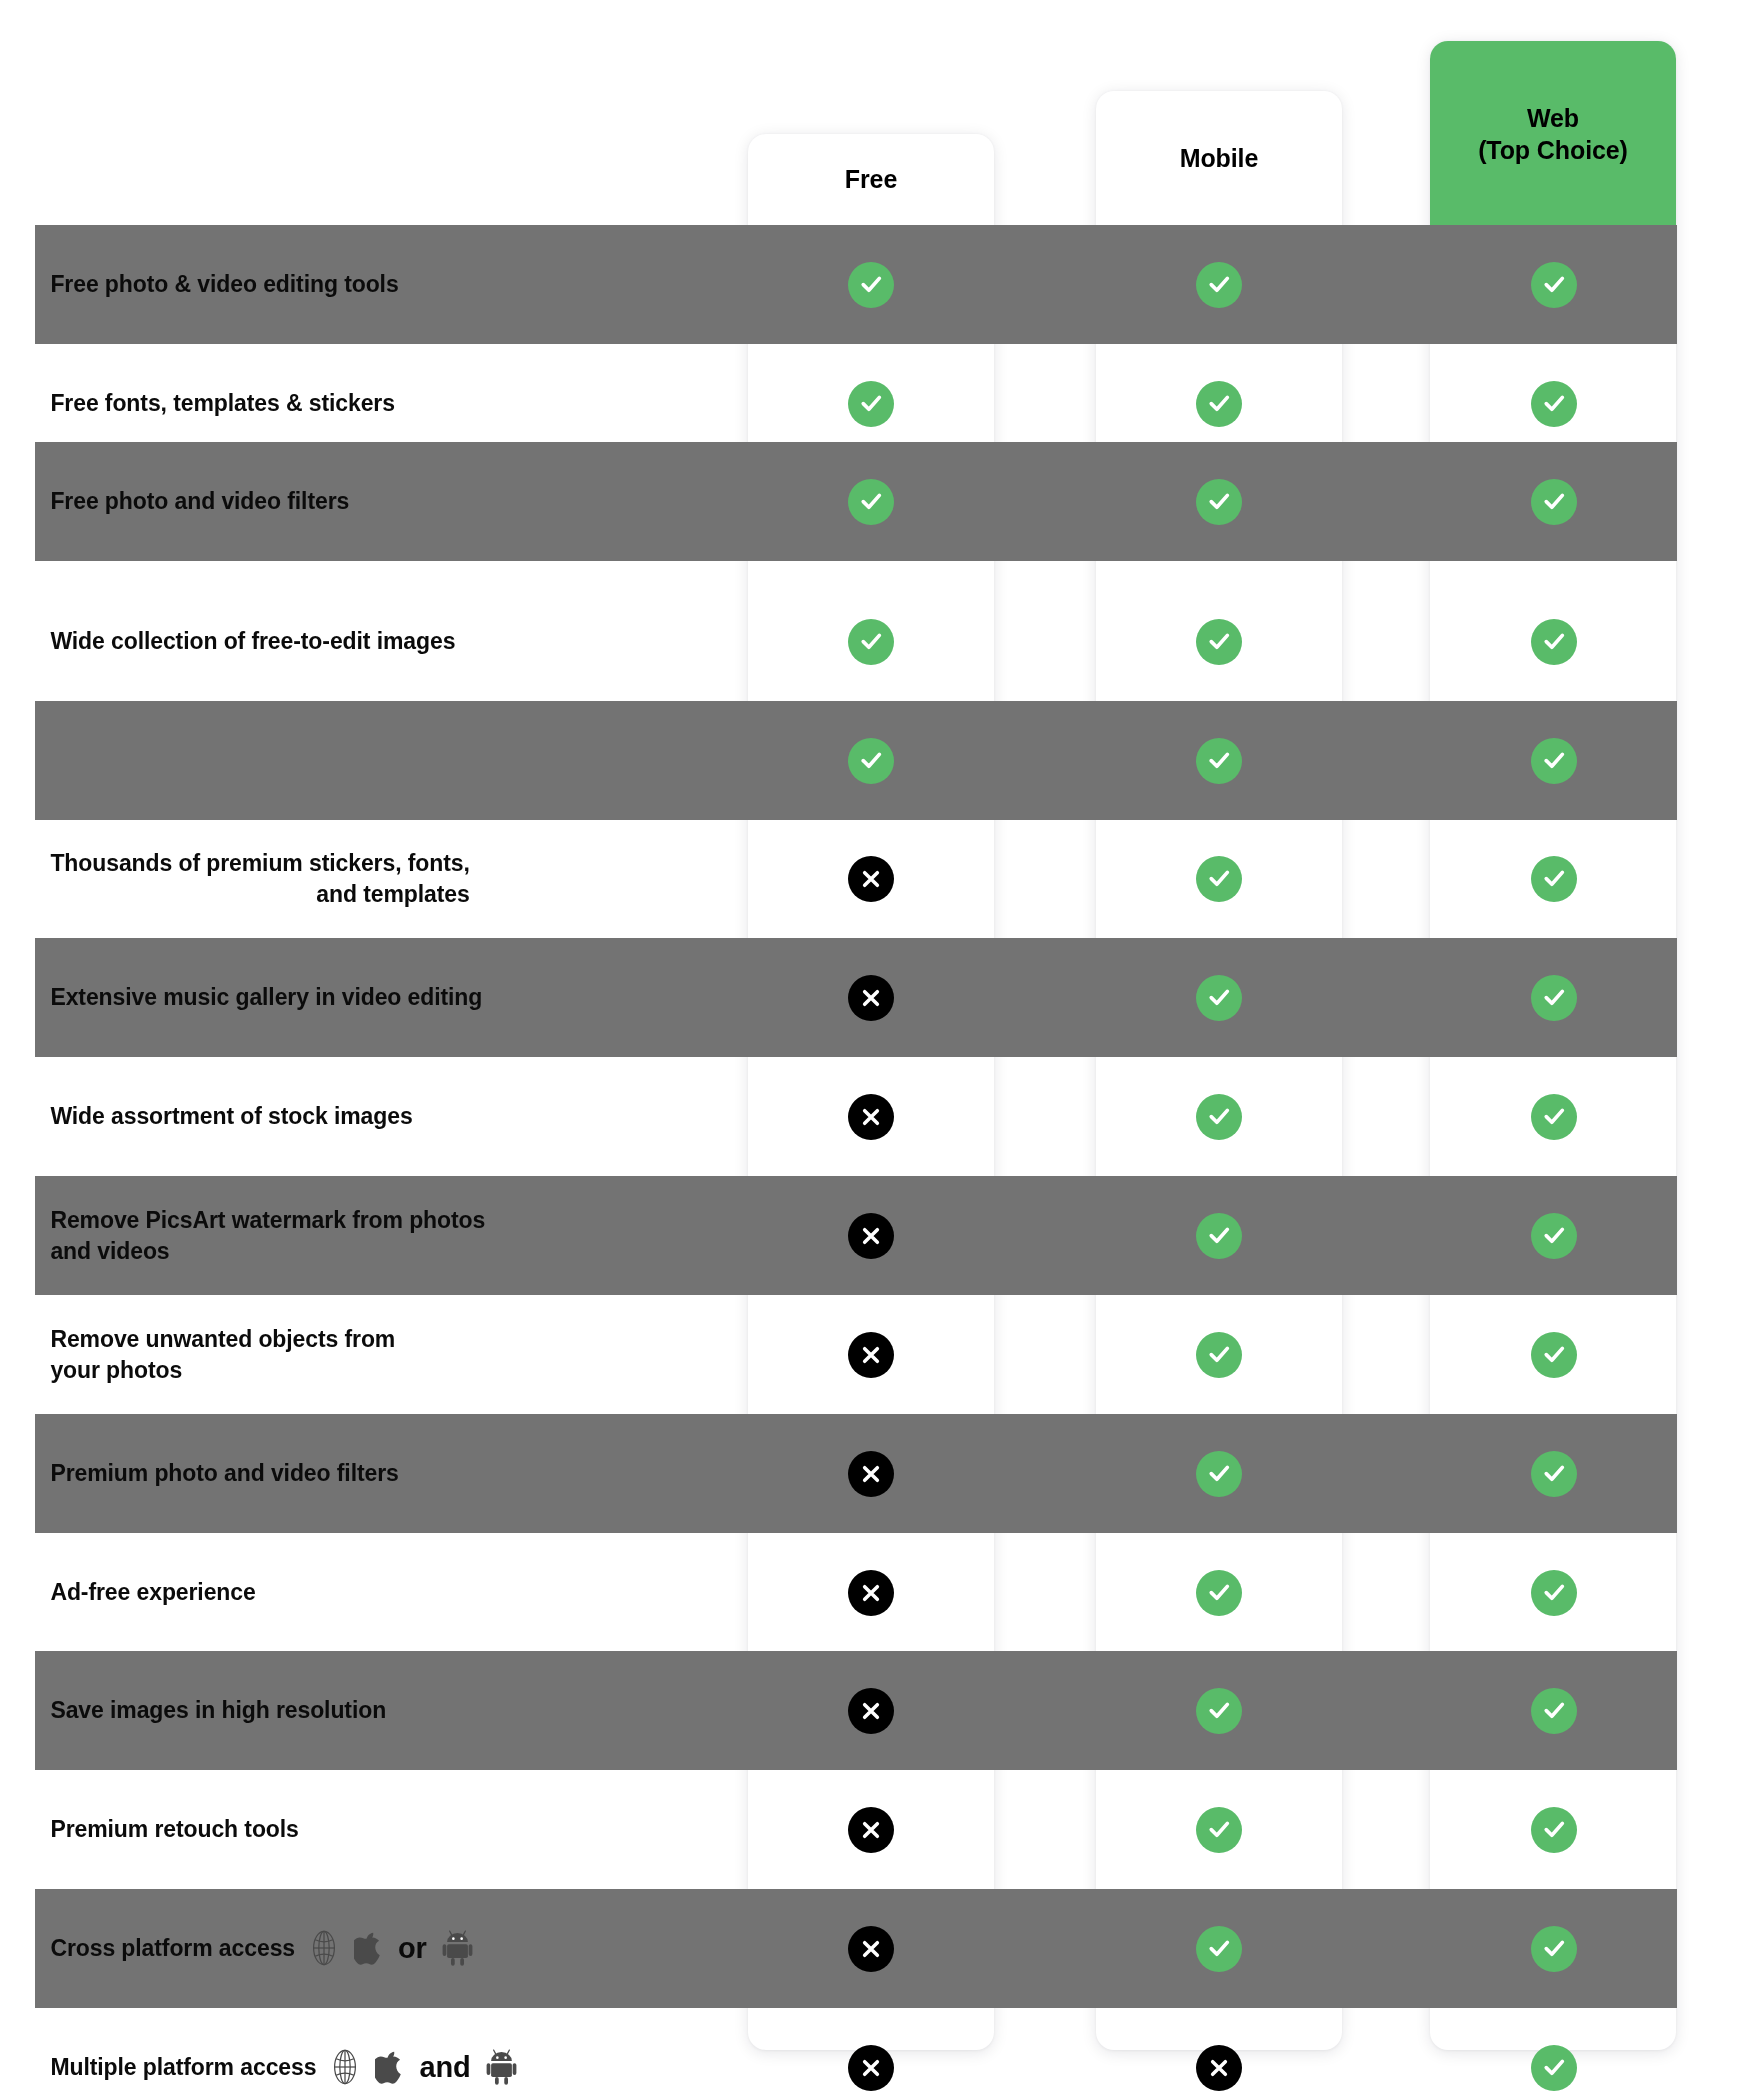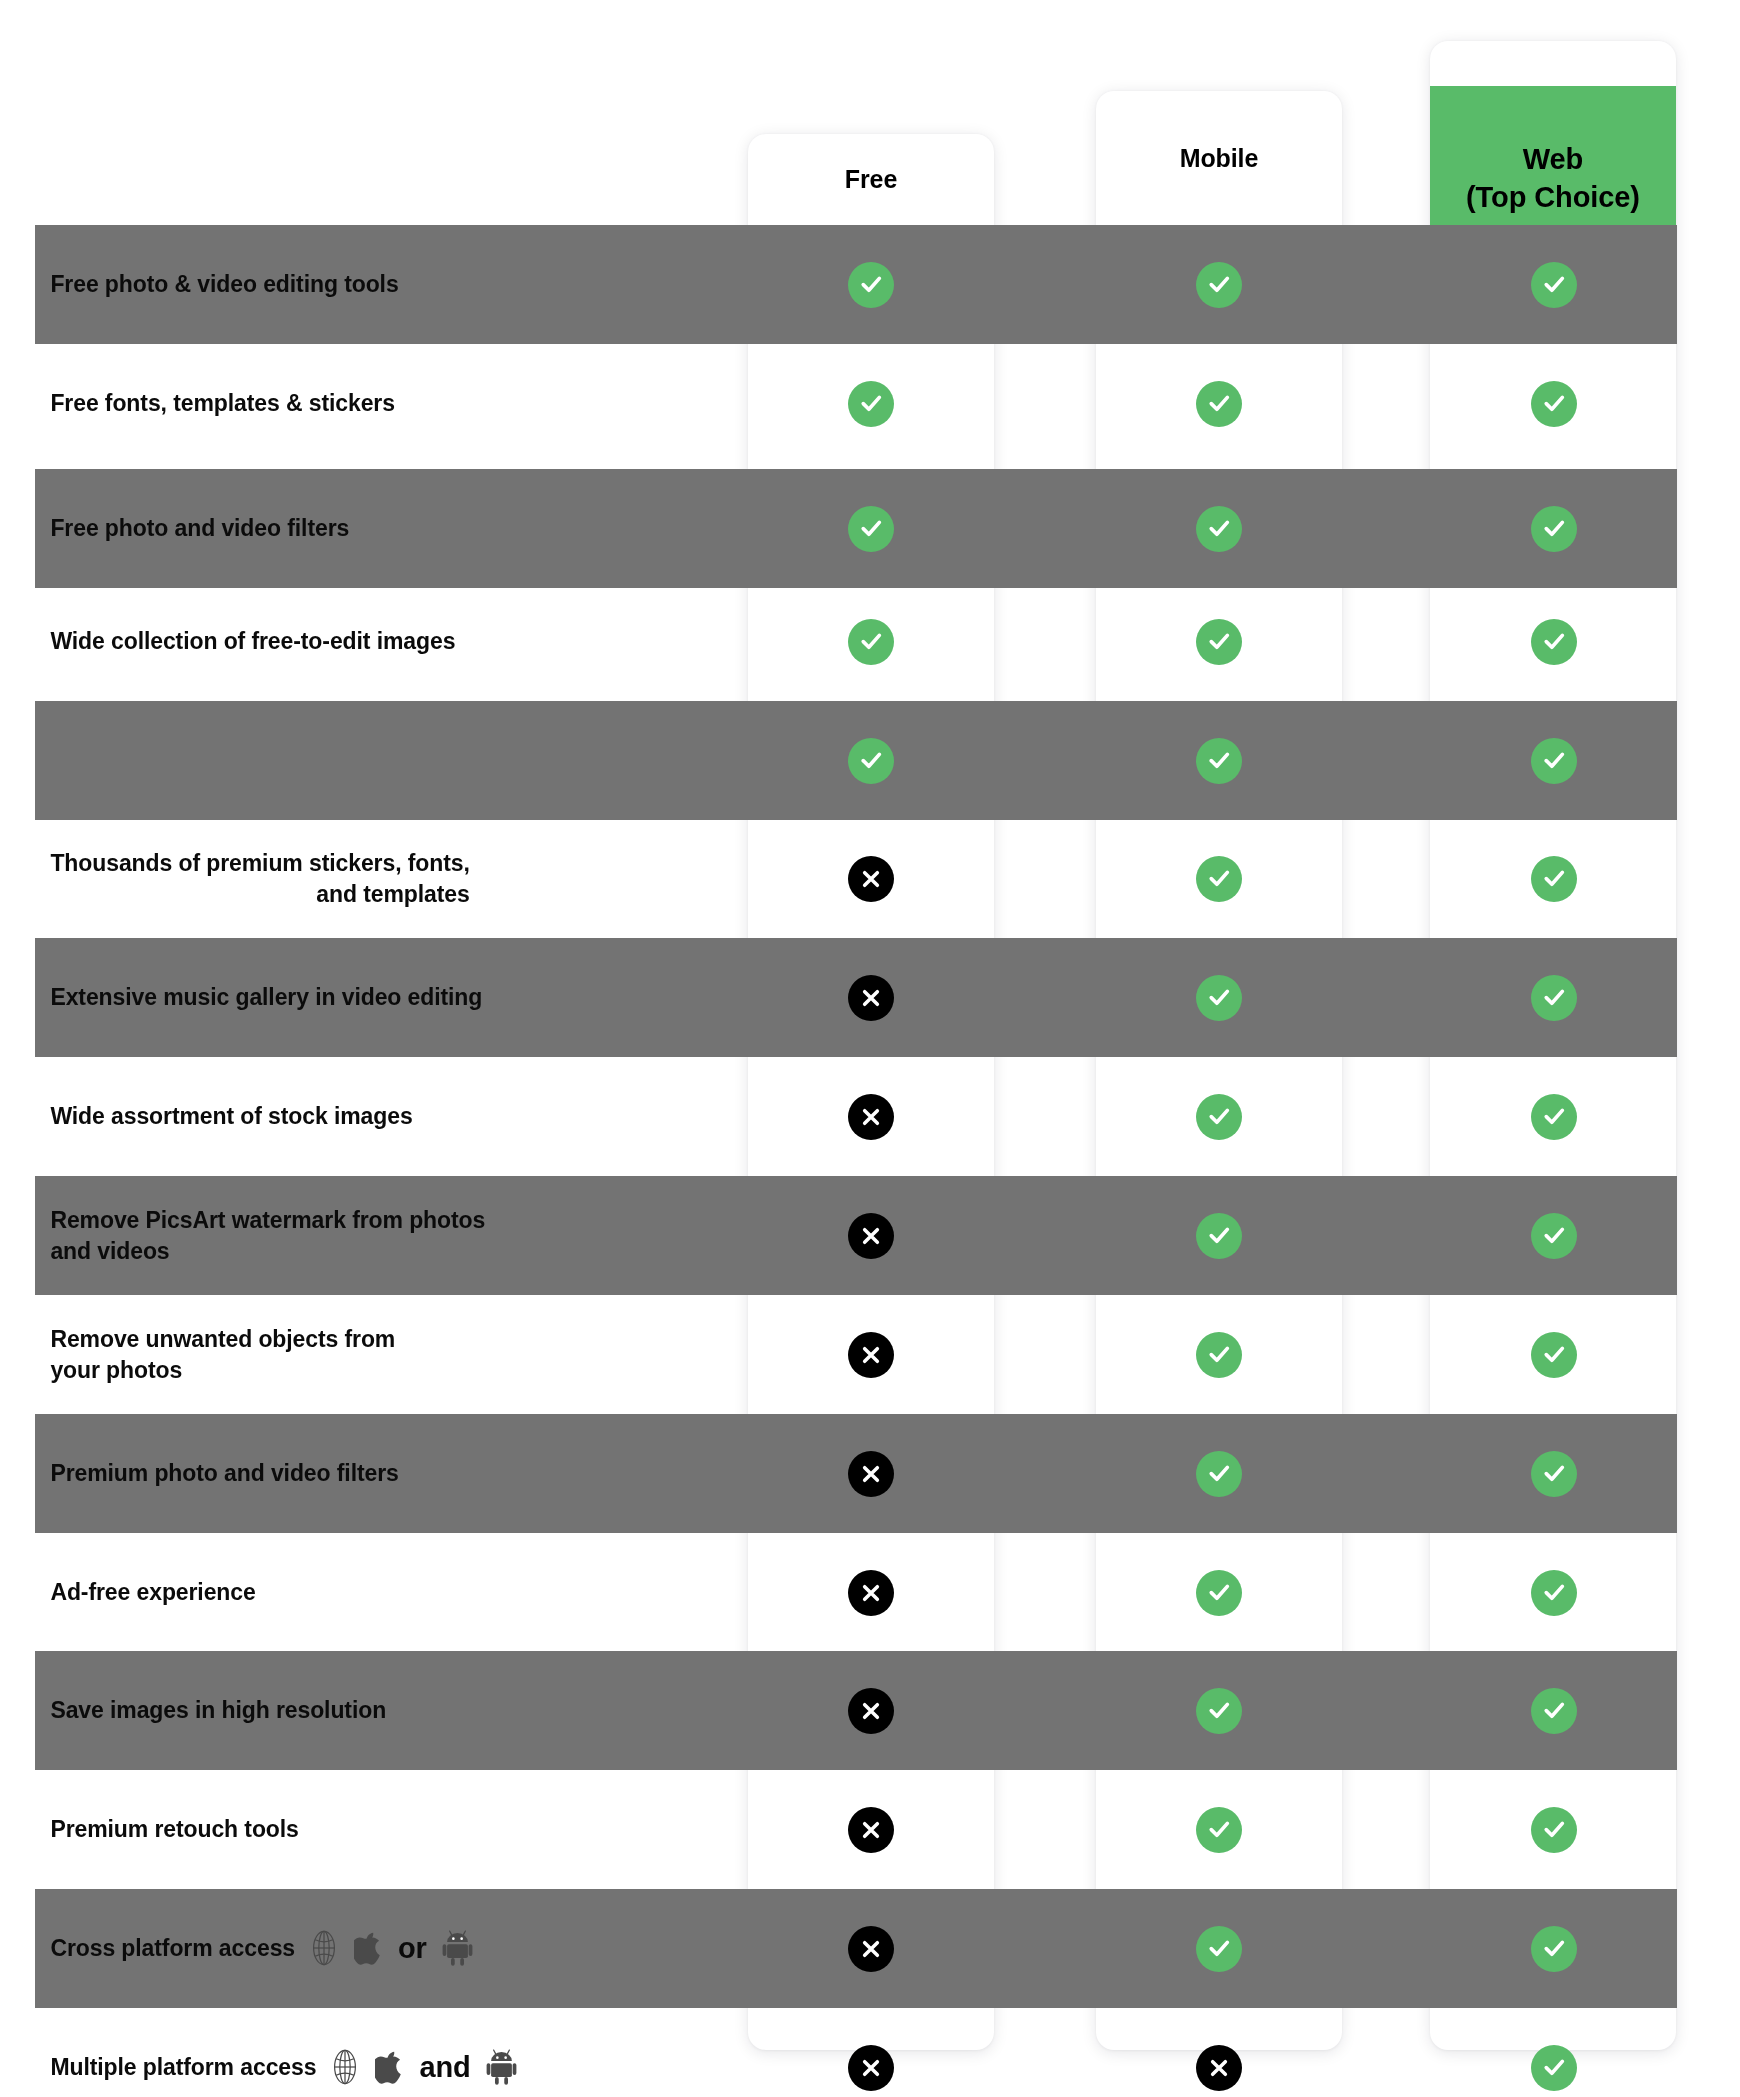--- a/index.html
+++ b/index.html
@@ -48,24 +48,23 @@
     text-align: center;
     font-weight: bold;
     color: #000000;
     letter-spacing: -0.1px;
   }
 
   .plan-card.free   .plan-header { height: 91px; font-size: 25px; }
   .plan-card.mobile .plan-header { height: 134px; font-size: 25px; }
   .plan-card.web    .plan-header {
     height: 185px;
-    font-size: 29px;
+    font-size: 25px;
     background: #59bb69;
     line-height: 1.28;
-    margin-top: 45px;
   }
 
   .plan-header .hdr-line { display: block; }
 
   
   .rows-layer {
     position: absolute;
     inset: 0;
     z-index: 2;
   }
@@ -222,21 +221,21 @@
           </div>
         </div>
         <div class="cell c-web">
           <div class="mark yes">
             <svg width="26.6" height="26.6" viewBox="0 0 38 38" aria-hidden="true">
               <path d="M7.5 19.5 L15.5 27.5 L30.5 10.5" fill="none" stroke="#ffffff" stroke-width="5.2" stroke-linecap="round" stroke-linejoin="round"></path>
             </svg>
           </div>
         </div>
       </div>
-      <div class="feature-row shaded" style="top: 469px; height: 119px;">
+      <div class="feature-row shaded" style="top: 442px; height: 119px;">
         <div class="feature-label">
           <span class="label-text">
             <span class="ln">Free photo and video filters</span>
           </span>
         </div>
         <div class="cell c-free">
           <div class="mark yes">
             <svg width="26.6" height="26.6" viewBox="0 0 38 38" aria-hidden="true">
               <path d="M7.5 19.5 L15.5 27.5 L30.5 10.5" fill="none" stroke="#ffffff" stroke-width="5.2" stroke-linecap="round" stroke-linejoin="round"></path>
             </svg>

